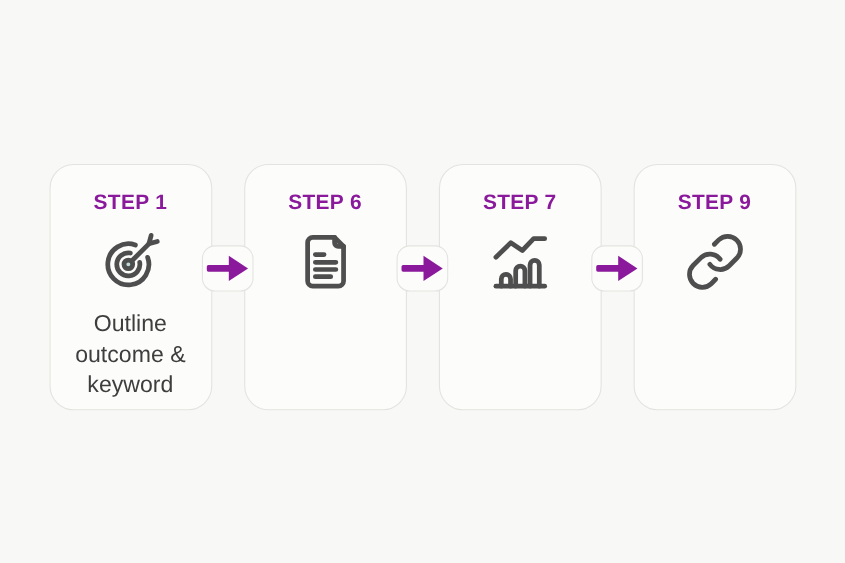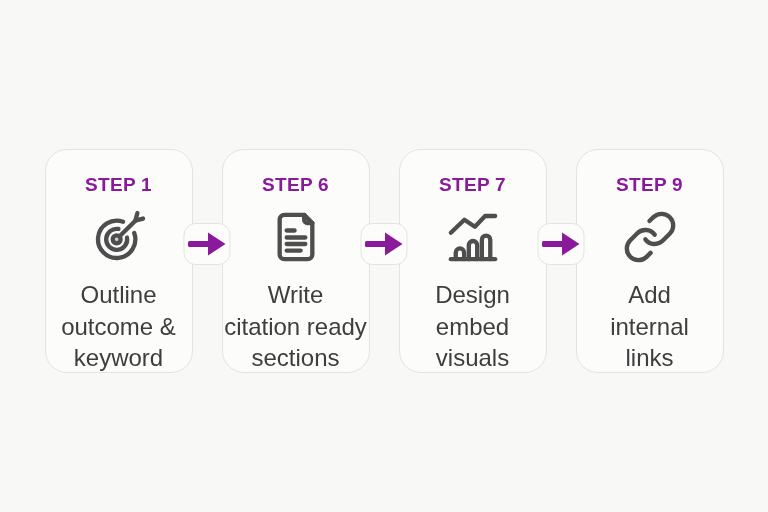--- a/index.html
+++ b/index.html
@@ -45,21 +45,21 @@
     width:58px;height:58px;
     display:flex;align-items:center;justify-content:center;
   }
   .step-icon svg{width:56px;height:56px;overflow:visible;}
   .icon-stroke{
     fill:none;stroke:var(--icon-stroke);
     stroke-width:1.85;stroke-linecap:round;stroke-linejoin:round;
   }
   .step-text{
     margin-top:14px;
-    font-size:24px;line-height:1.32;
+    font-size:21px;line-height:1.32;
     color:var(--text);
     text-align:center;
     white-space:pre-line;
   }
   .connector{
     width:29px;position:relative;flex:0 0 auto;
   }
   .bridge{
     position:absolute;left:50%;top:74px;
     transform:translateX(-50%);
@@ -108,23 +108,20 @@
 
     <div class="step-card">
       <div class="step-label">STEP 6</div>
       <div class="step-icon">
         <svg viewBox="0 0 24 24">
           <path class="icon-stroke" d="M15.5 2.5 H7 a2 2 0 0 0 -2 2 v15 a2 2 0 0 0 2 2 h10 a2 2 0 0 0 2 -2 V6 Z"></path>
           <path class="icon-stroke" d="M15.5 2.5 V4.6 a1.4 1.4 0 0 0 1.4 1.4 H19"></path>
           <path class="icon-stroke" d="M8 9.2 h3.4 M8 12.2 h8 M8 15 h8 M8 17.8 h6"></path>
         </svg>
       </div>
-      <div class="step-text">Write
-citation ready
-sections</div>
     </div>
 
     <div class="connector">
       <div class="bridge"></div>
       <svg class="arrow" viewBox="0 0 40 26">
         <rect x="1" y="10" width="22" height="6" rx="1.5" style="fill:var(--accent)"></rect>
         <polygon points="21,1.5 38.5,13 21,24.5" style="fill:var(--accent)"></polygon>
       </svg>
     </div>
 
@@ -132,40 +129,34 @@
       <div class="step-label">STEP 7</div>
       <div class="step-icon">
         <svg viewBox="0 0 24 24">
           <path class="icon-stroke" d="M2.5 21.5 H21.5"></path>
           <path class="icon-stroke" d="M4.6 21.5 v-2.8 a1.8 1.8 0 0 1 3.6 0 v2.8"></path>
           <path class="icon-stroke" d="M10.2 21.5 v-6 a1.8 1.8 0 0 1 3.6 0 v6"></path>
           <path class="icon-stroke" d="M15.8 21.5 v-8.3 a1.8 1.8 0 0 1 3.6 0 v8.3"></path>
           <path class="icon-stroke" d="M2.5 10.2 L8.3 4.6 L12.8 7.6 L17.2 3 H21.5"></path>
         </svg>
       </div>
-      <div class="step-text">Design
-embed
-visuals</div>
     </div>
 
     <div class="connector">
       <div class="bridge"></div>
       <svg class="arrow" viewBox="0 0 40 26">
         <rect x="1" y="10" width="22" height="6" rx="1.5" style="fill:var(--accent)"></rect>
         <polygon points="21,1.5 38.5,13 21,24.5" style="fill:var(--accent)"></polygon>
       </svg>
     </div>
 
     <div class="step-card">
       <div class="step-label">STEP 9</div>
       <div class="step-icon">
         <svg viewBox="0 0 24 24">
           <path class="icon-stroke" d="M10 13a5 5 0 0 0 7.54.54l3-3a5 5 0 0 0-7.07-7.07l-1.72 1.71"></path>
           <path class="icon-stroke" d="M14 11a5 5 0 0 0-7.54-.54l-3 3a5 5 0 0 0 7.07 7.07l1.71-1.72"></path>
         </svg>
       </div>
-      <div class="step-text">Add
-internal
-links</div>
     </div>
 
   </div>
 </div>
 
 </body></html>

